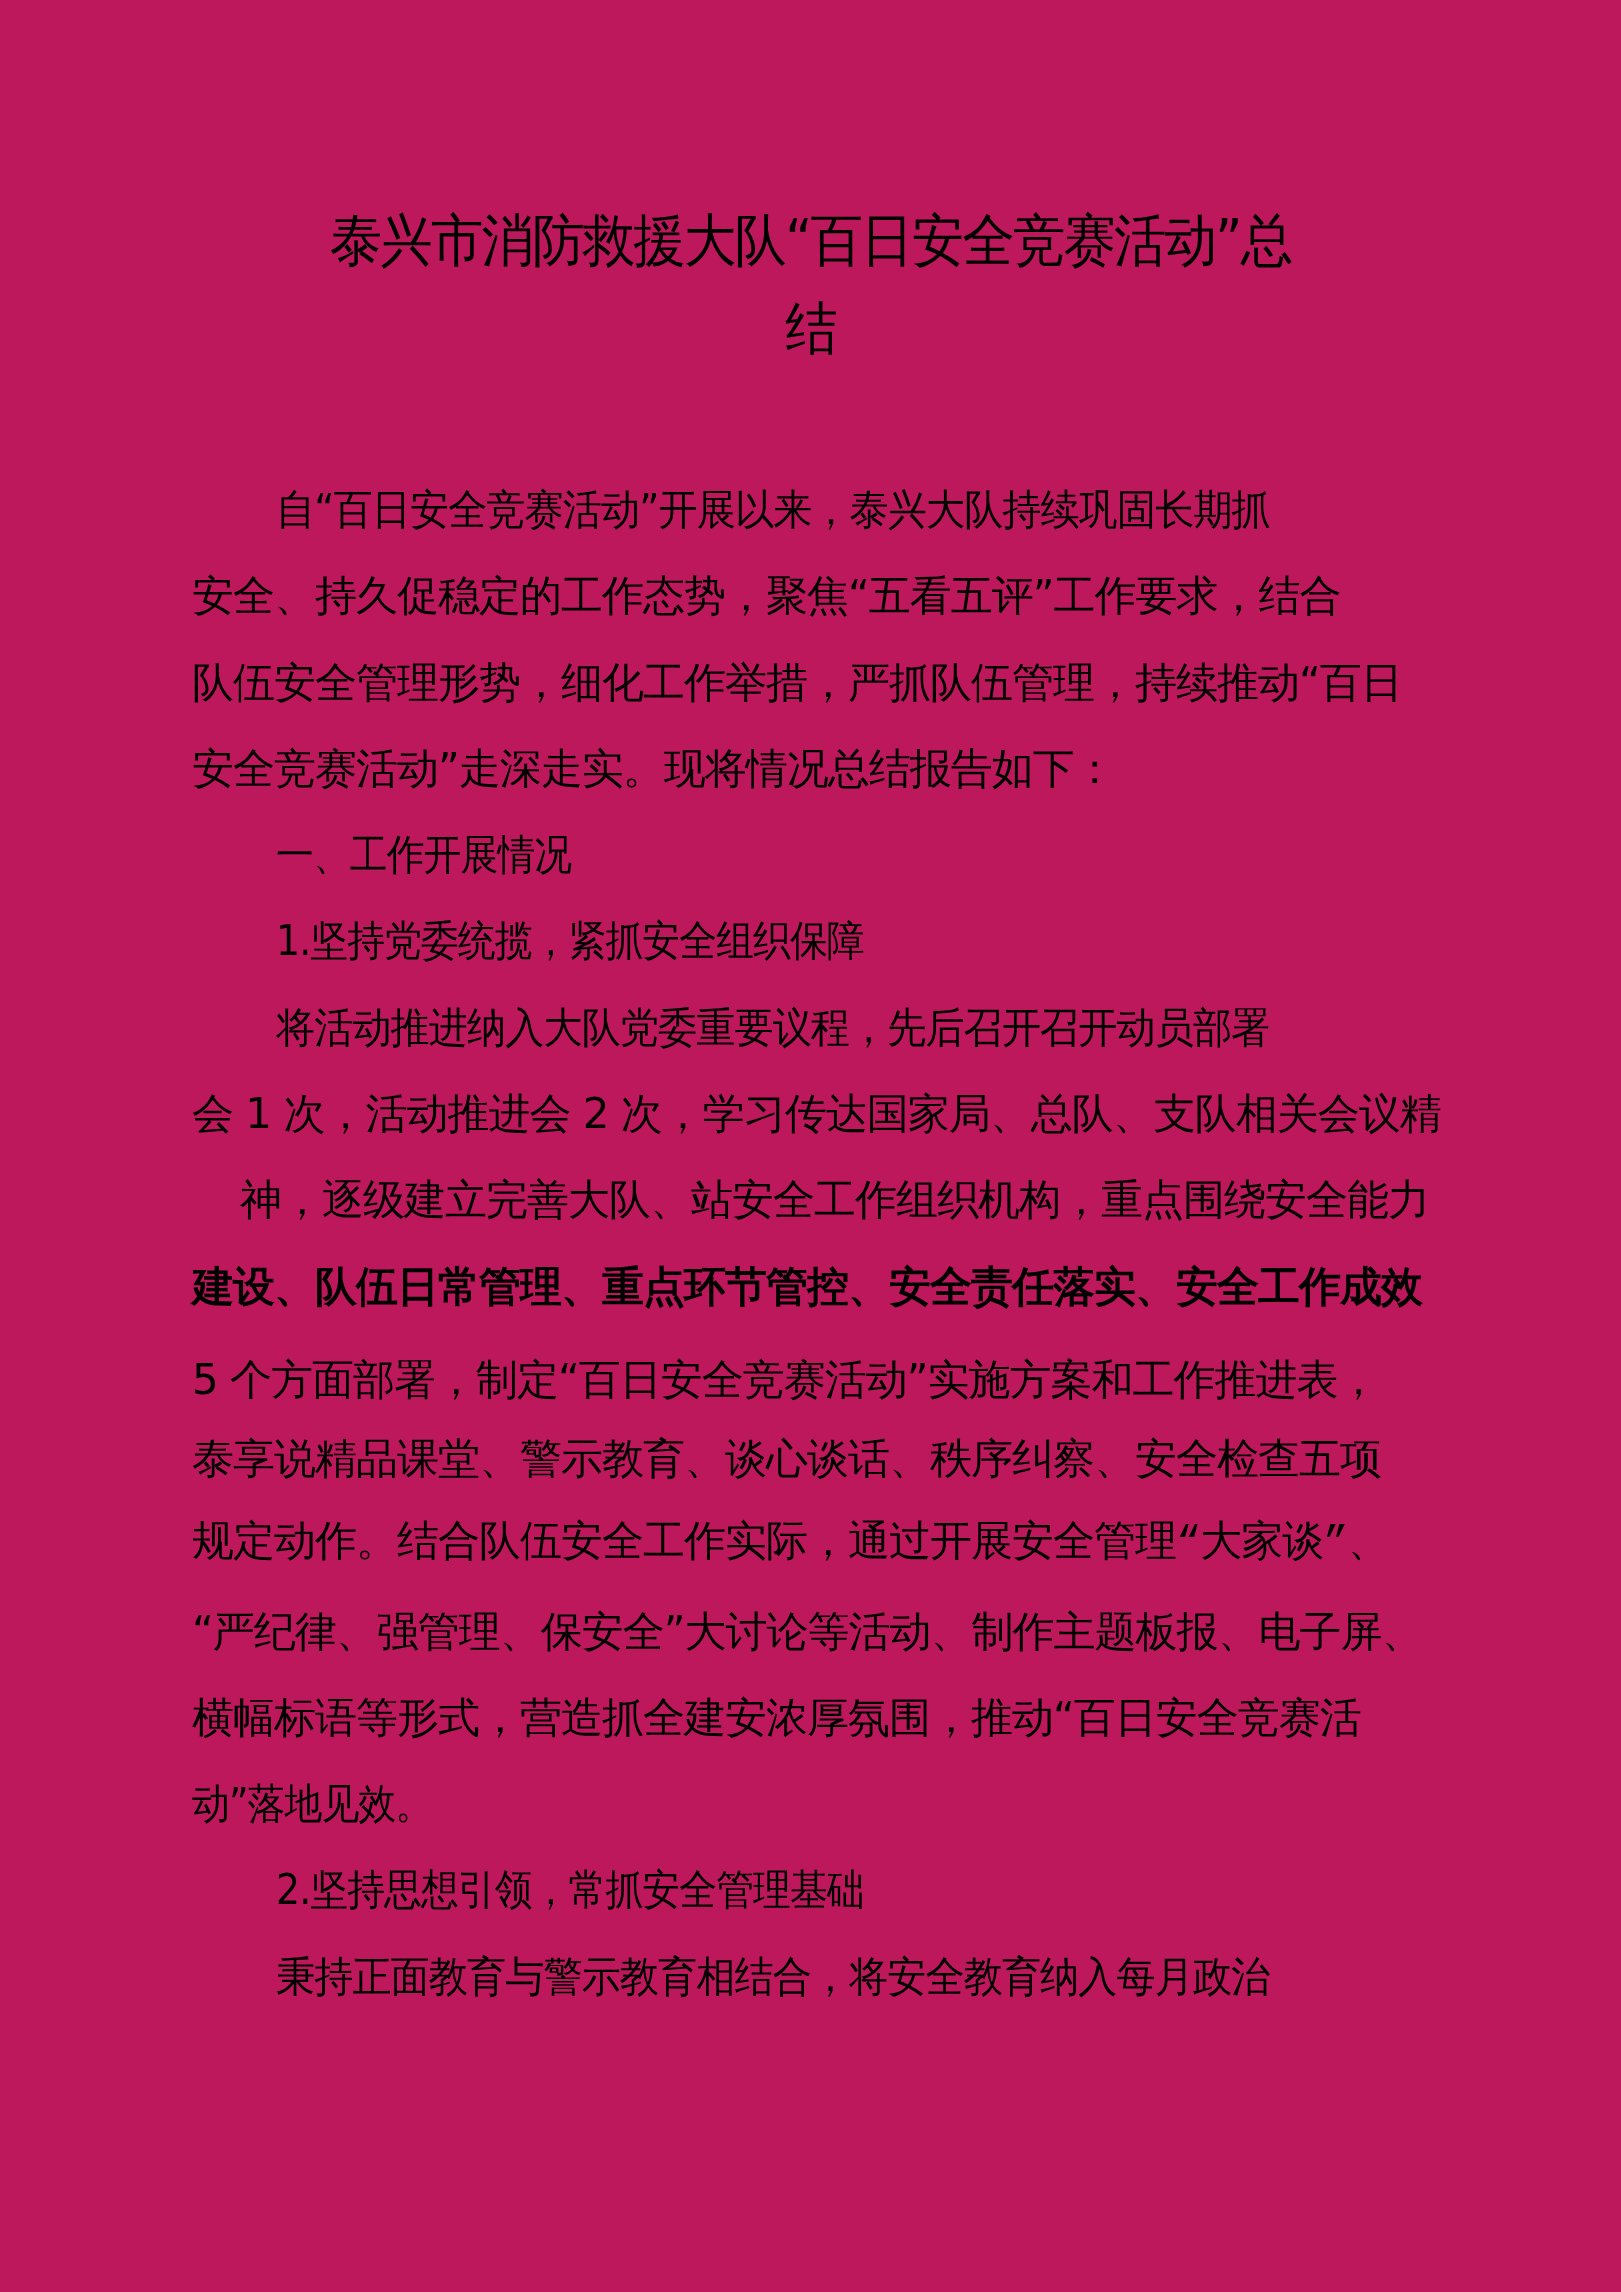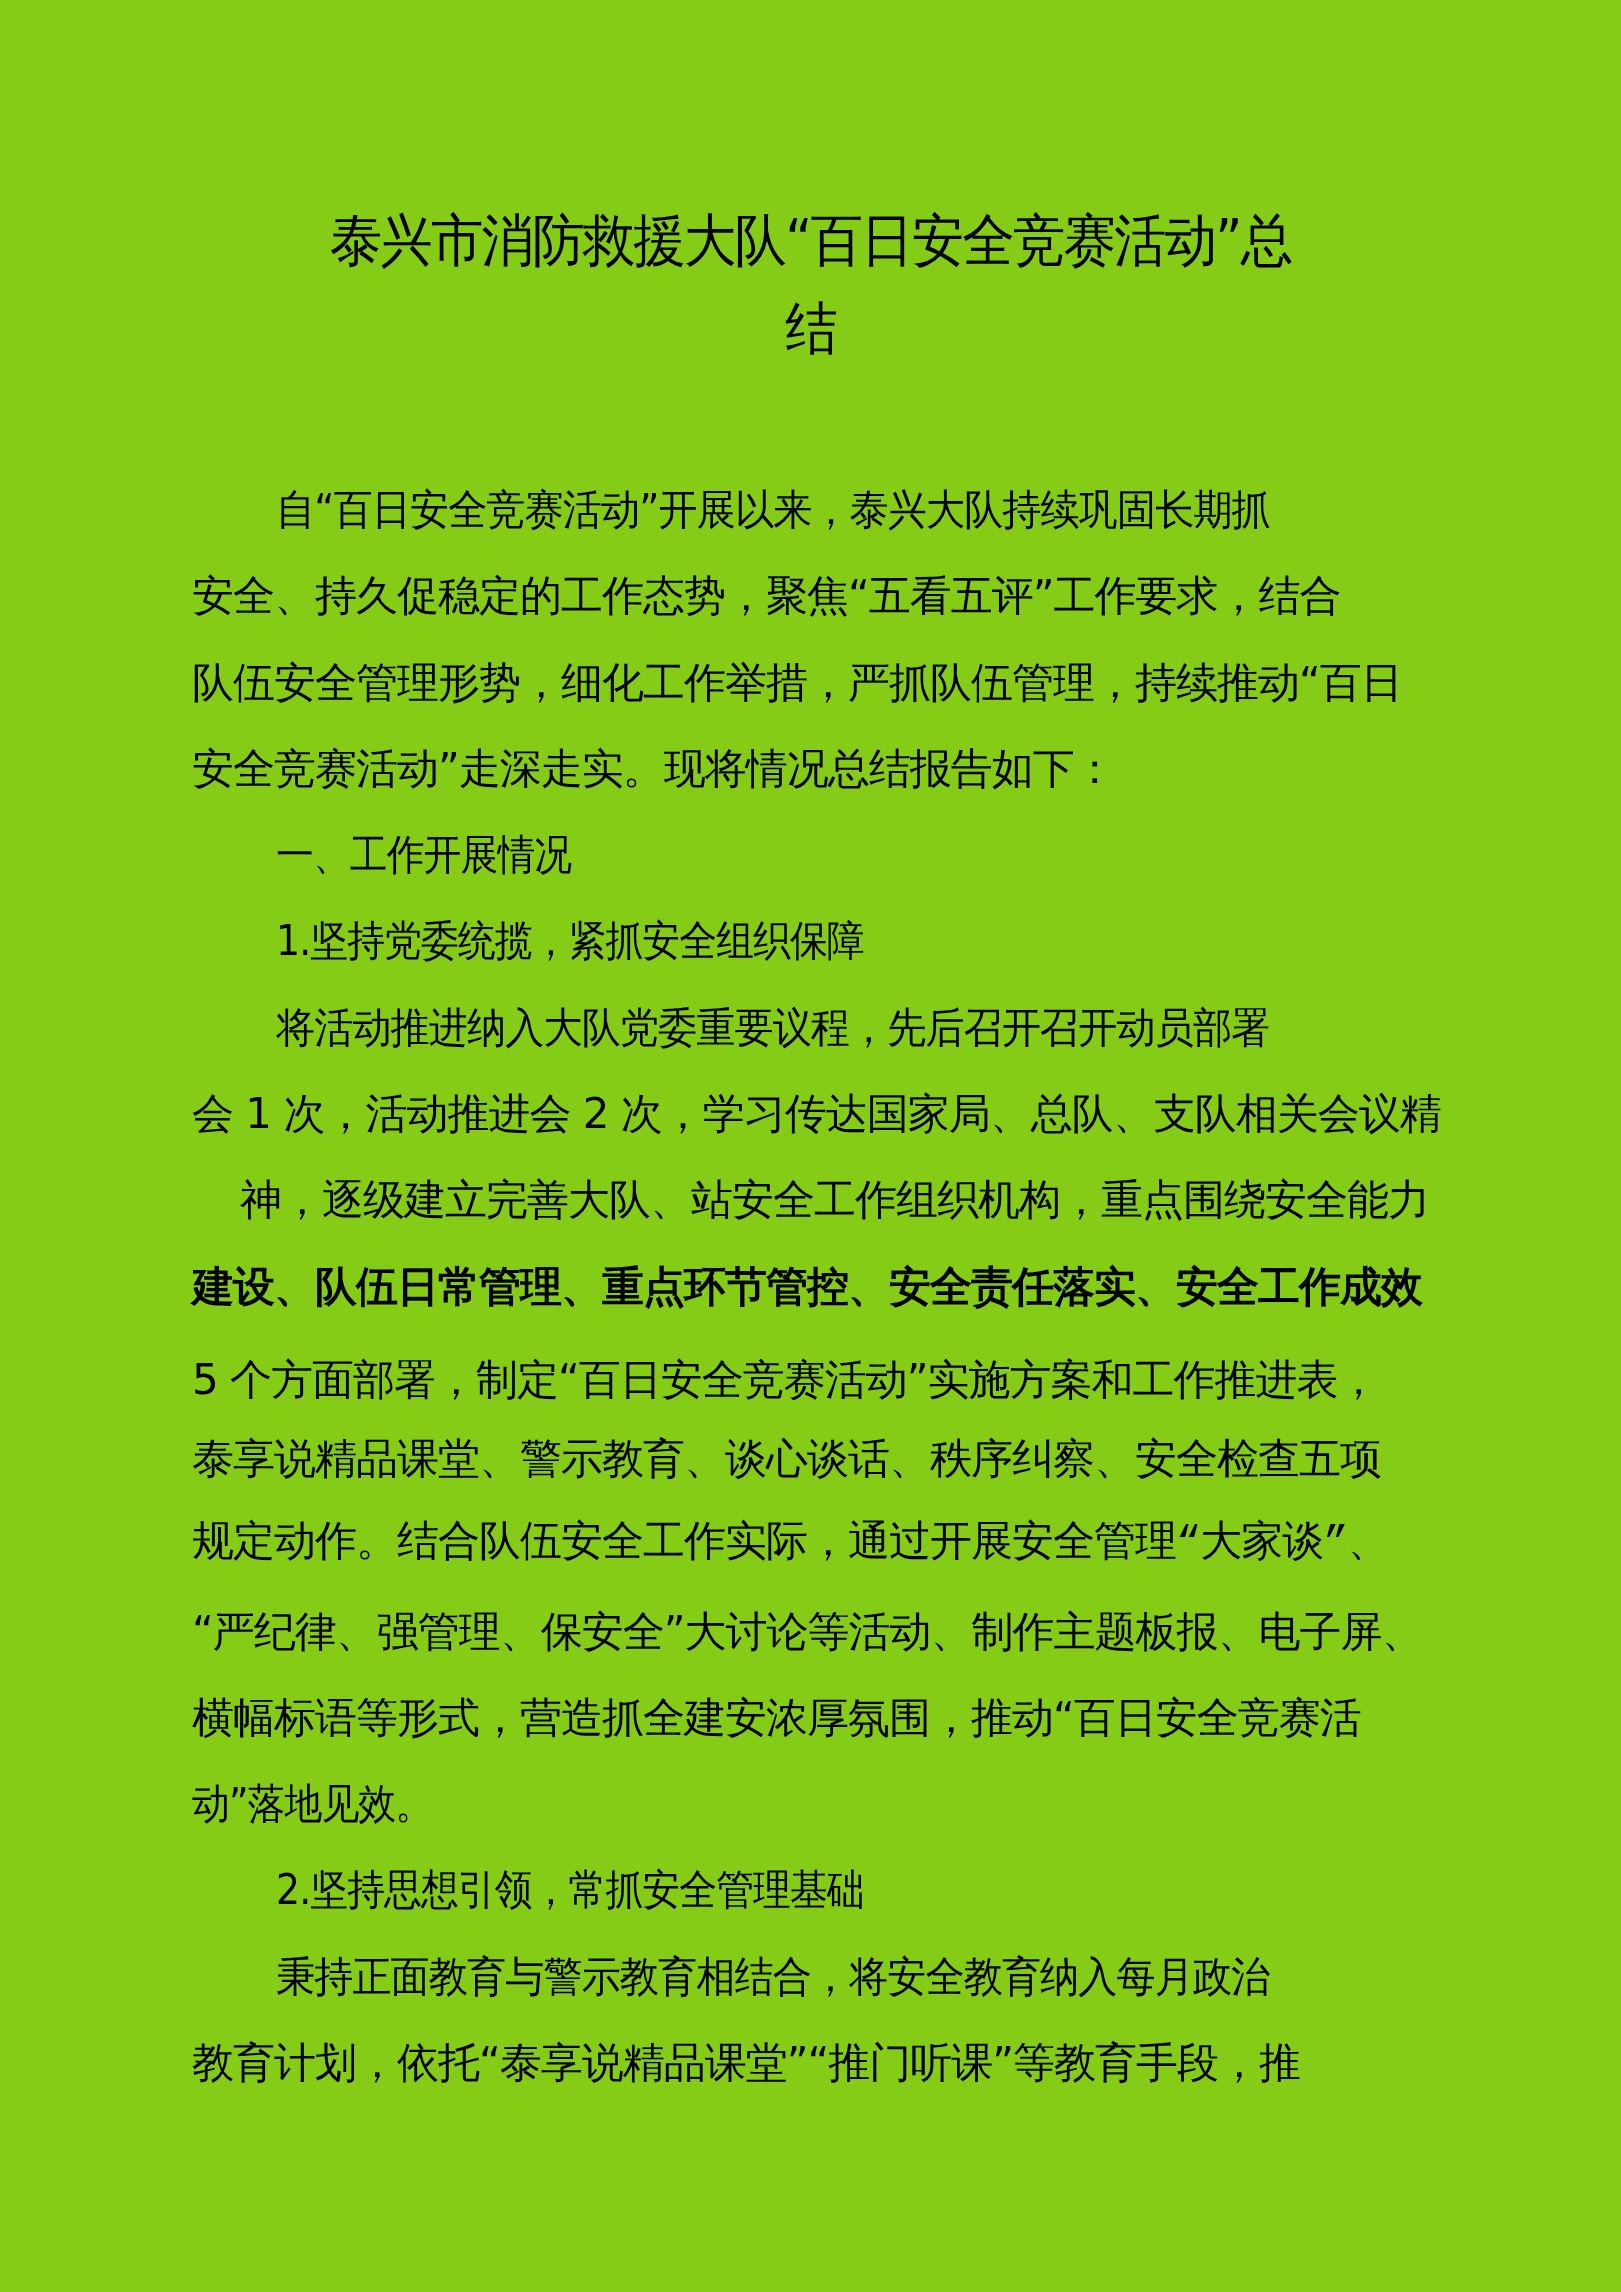--- a/index.html
+++ b/index.html
@@ -1,18 +1,18 @@
 <!DOCTYPE html>
 <html><head>
 <meta charset="utf-8">
 <style>
   html, body { margin: 0; padding: 0; background: #ffffff; }
   body { width: 1621px; height: 2293px; position: relative; overflow: hidden;
          font-family: "DejaVu Sans", "Liberation Sans", sans-serif; color: #000; }
-  .page { position: absolute; left: 0; top: 0; width: 1621px; height: 2293px; background: #84cc16; }
+  .page { position: absolute; left: 0; top: 0; width: 1621px; height: 2293px; background: #be185d; }
   .title { position: absolute; left: 0; width: 1621px; text-align: center;
            font-size: 57px; line-height: 69px; letter-spacing: -2px; transform: scaleX(0.92); transform-origin: center; }
   .line { position: absolute; left: 192px; width: 1294px; white-space: nowrap;
           font-size: 42px; line-height: 55px; letter-spacing: -1px;
           transform-origin: left center; }
   .indent { left: 276px; }
 </style>
 </head>
 <body>
 
@@ -31,15 +31,14 @@
   <div class="line" style="top: 1172px; transform: scaleX(1); margin-left: 48px;">神，逐级建立完善大队、站安全工作组织机构，重点围绕安全能力</div>
   <div class="line" style="top: 1259px; transform: scaleX(1); font-weight: bold;">建设、队伍日常管理、重点环节管控、安全责任落实、安全工作成效</div>
   <div class="line" style="top: 1345px; transform: scaleX(1); margin-top: 7px;">5 个方面部署，制定“百日安全竞赛活动”实施方案和工作推进表，</div>
   <div class="line" style="top: 1431px; transform: scaleX(1);">泰享说精品课堂、警示教育、谈心谈话、秩序纠察、安全检查五项</div>
   <div class="line" style="top: 1517px; transform: scaleX(1); font-family: Liberation Mono, monospace;">规定动作。结合队伍安全工作实际，通过开展安全管理“大家谈”、</div>
   <div class="line" style="top: 1604px; transform: scaleX(1);">“严纪律、强管理、保安全”大讨论等活动、制作主题板报、电子屏、</div>
   <div class="line" style="top: 1690px; transform: scaleX(1);">横幅标语等形式，营造抓全建安浓厚氛围，推动“百日安全竞赛活</div>
   <div class="line" style="top: 1776px; transform: scaleX(0.9);">动”落地见效。</div>
   <div class="line indent" style="top: 1862px; transform: scaleX(0.9);">2.坚持思想引领，常抓安全管理基础</div>
   <div class="line indent" style="top: 1949px; transform: scaleX(0.931818);">秉持正面教育与警示教育相结合，将安全教育纳入每月政治</div>
-  <div class="line" style="top: 2035px; transform: scaleX(1);">教育计划，依托“泰享说精品课堂”“推门听课”等教育手段，推</div>
 </div>
 
 
 </body></html>

